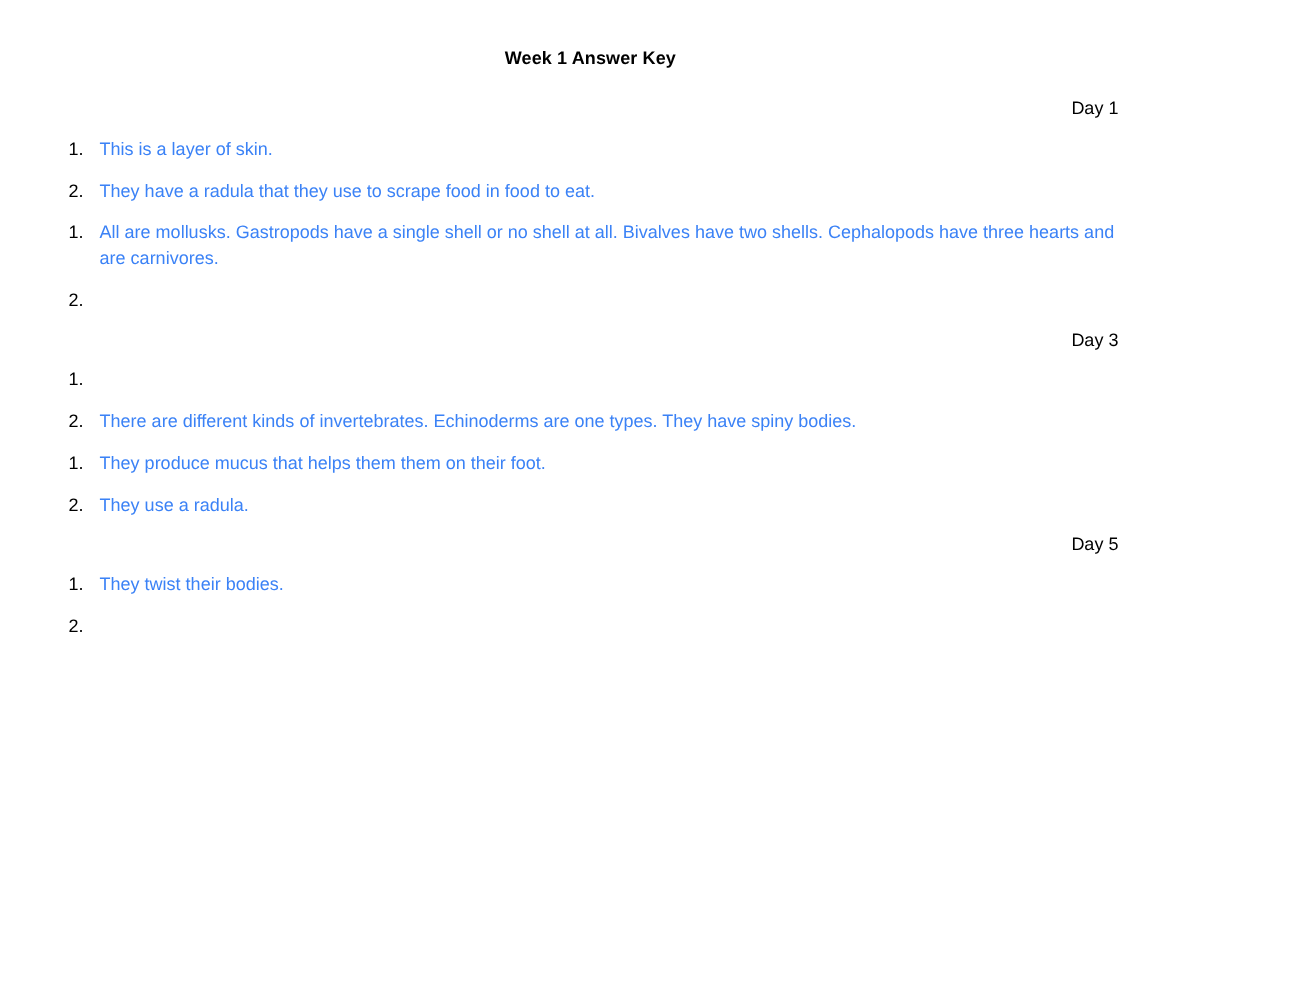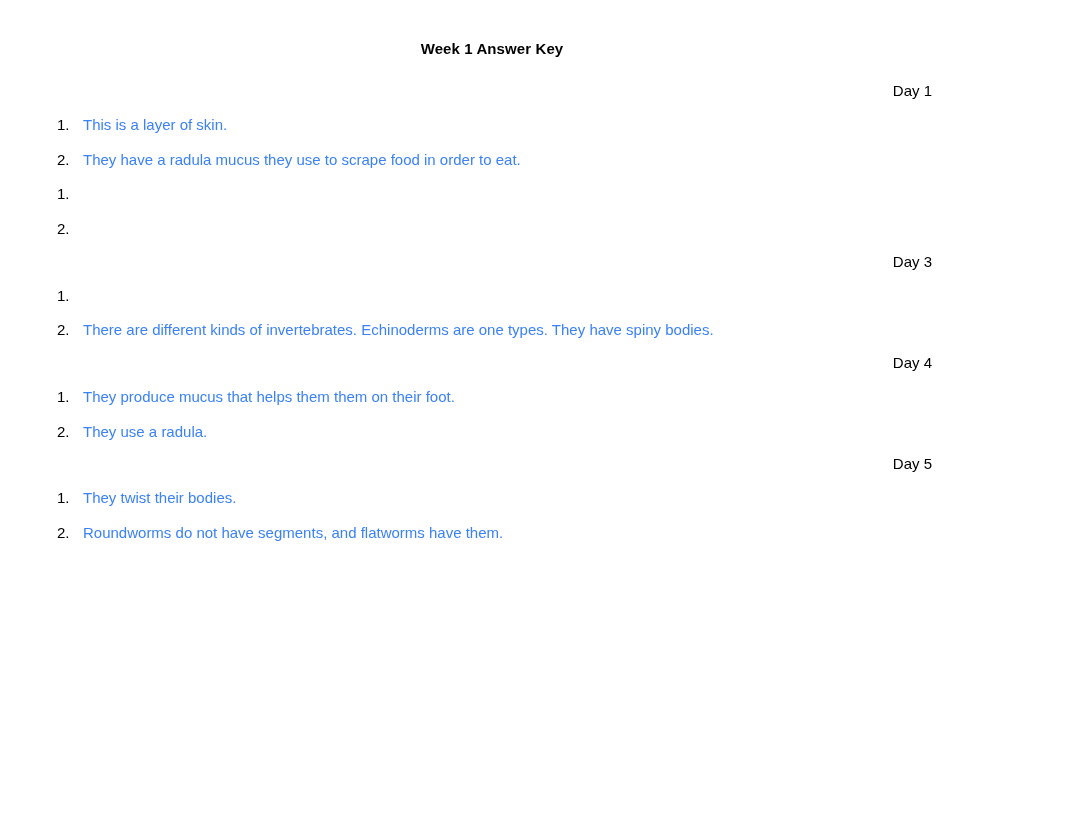--- a/index.html
+++ b/index.html
@@ -68,53 +68,52 @@
 
   <div class="content">
 
     <div class="day-heading">Day 1</div>
     <div class="answer-row">
       <span class="answer-num">1.</span>
       <span class="answer-text">This is a layer of skin.</span>
     </div>
     <div class="answer-row">
       <span class="answer-num">2.</span>
-      <span class="answer-text">They have a radula mucus they use to scrape food in order to eat.</span>
+      <span class="answer-text">They have a radula that they use to scrape food in food to eat.</span>
     </div>
 
     <div class="answer-row">
       <span class="answer-num">1.</span>
+      <span class="answer-text">All are mollusks.  Gastropods have a single shell or no shell at all.  Bivalves have two shells.  Cephalopods have three hearts and are carnivores.</span>
     </div>
     <div class="answer-row">
       <span class="answer-num">2.</span>
     </div>
 
     <div class="day-heading">Day 3</div>
     <div class="answer-row">
       <span class="answer-num">1.</span>
     </div>
     <div class="answer-row">
       <span class="answer-num">2.</span>
       <span class="answer-text">There are different kinds of invertebrates.  Echinoderms are one types.  They have spiny bodies.</span>
     </div>
 
-    <div class="day-heading">Day 4</div>
     <div class="answer-row">
       <span class="answer-num">1.</span>
       <span class="answer-text">They produce mucus that helps them them on their foot.</span>
     </div>
     <div class="answer-row">
       <span class="answer-num">2.</span>
       <span class="answer-text">They use a radula.</span>
     </div>
 
     <div class="day-heading">Day 5</div>
     <div class="answer-row">
       <span class="answer-num">1.</span>
       <span class="answer-text">They twist their bodies.</span>
     </div>
     <div class="answer-row">
       <span class="answer-num">2.</span>
-      <span class="answer-text">Roundworms do not have segments, and flatworms have them.</span>
     </div>
 
   </div>
 </div>
 
 </body></html>

